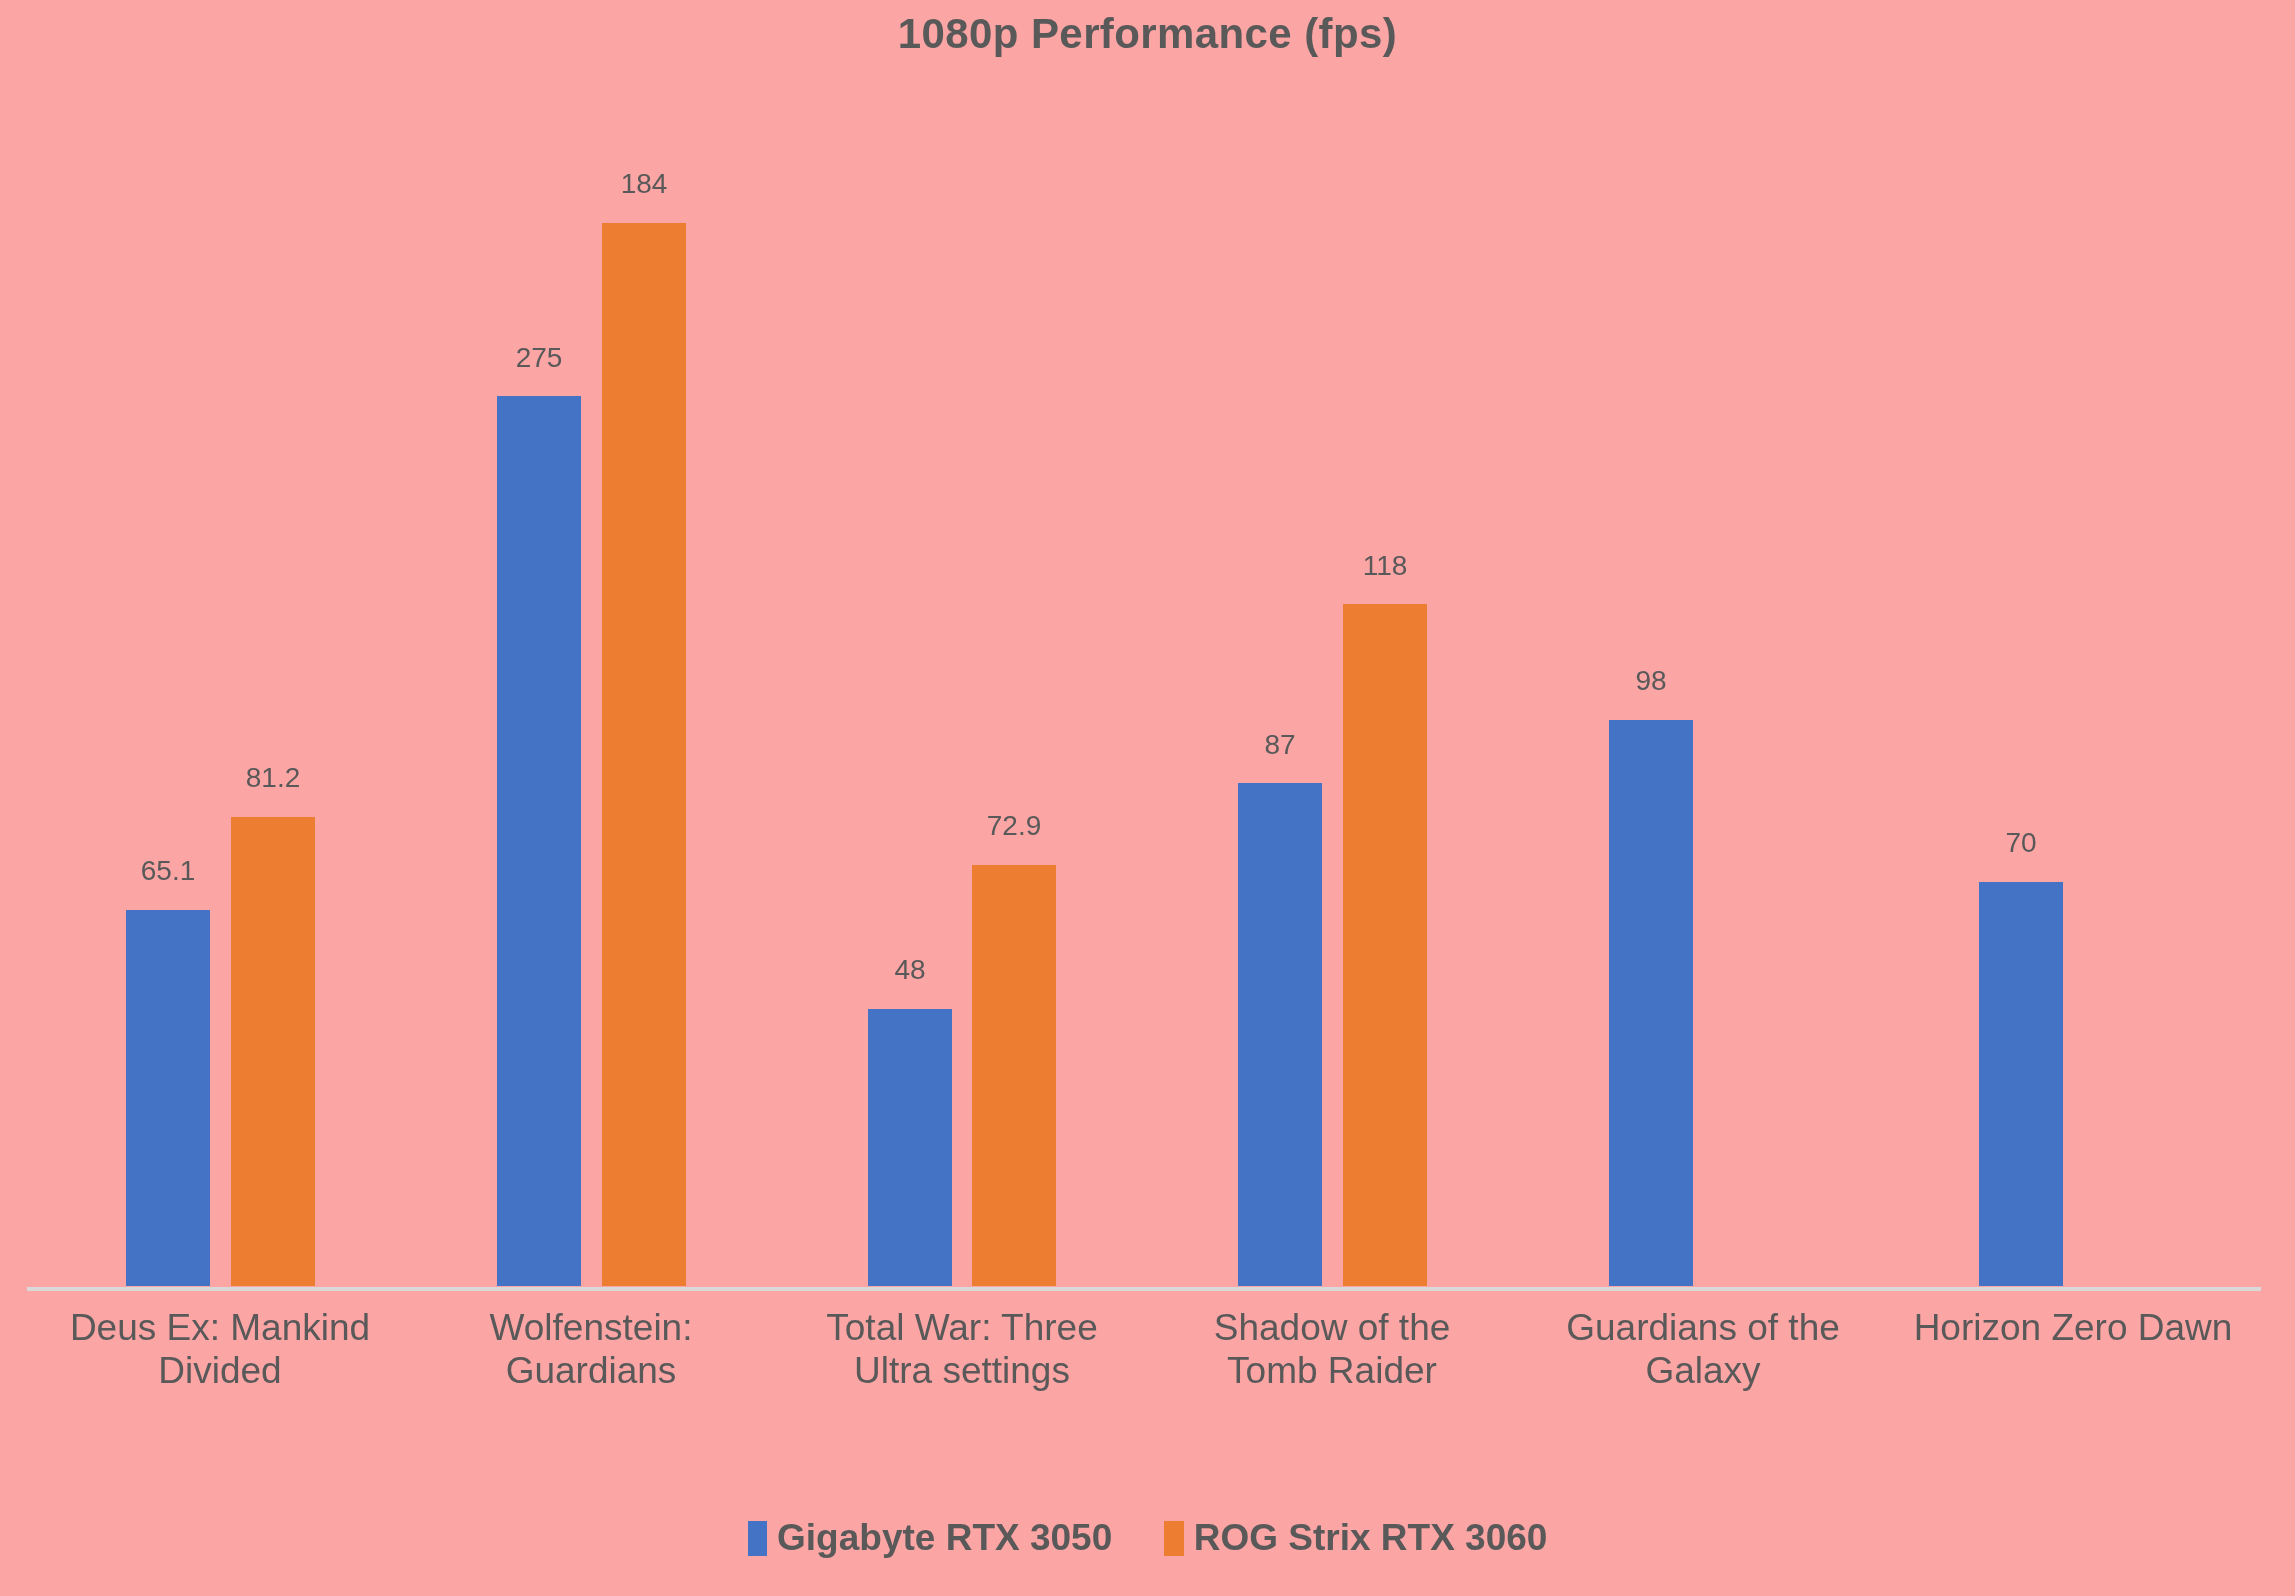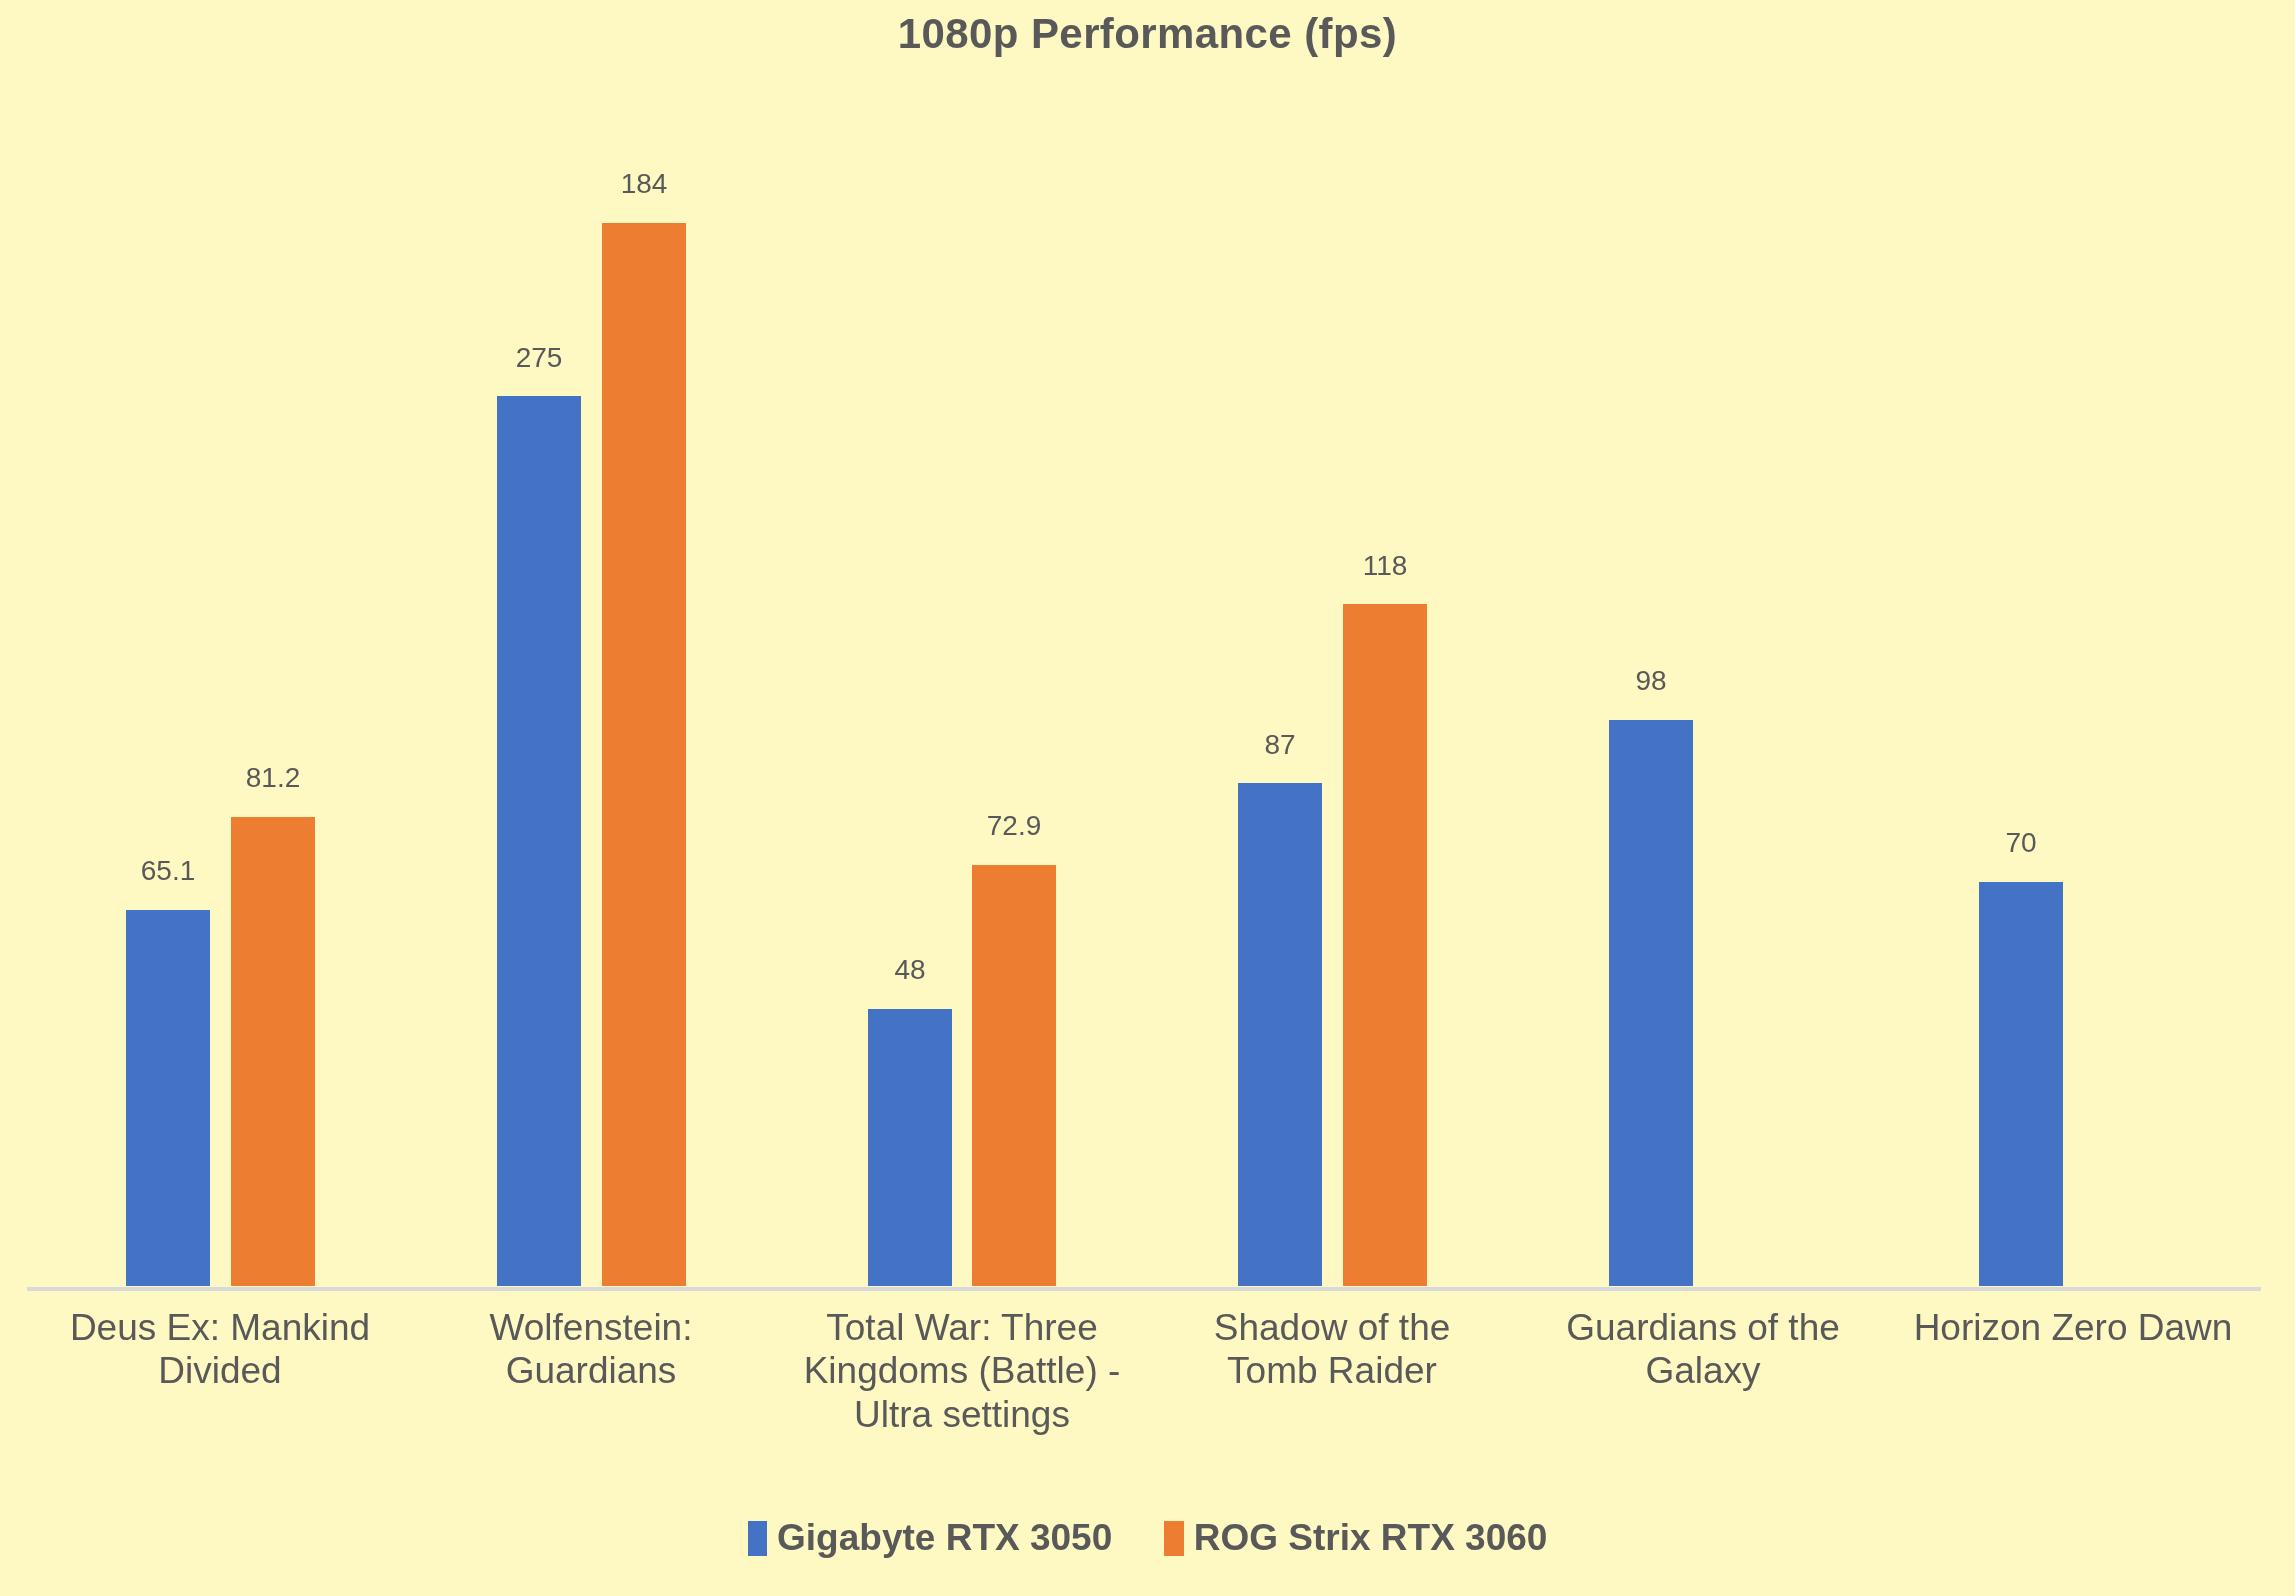--- a/index.html
+++ b/index.html
@@ -7,21 +7,21 @@
     padding: 0;
     background: #ffffff;
   }
   body {
     font-family: "Liberation Sans", sans-serif;
   }
   #chart-root {
     position: relative;
     width: 2295px;
     height: 1597px;
-    background: #fef9c3;
+    background: #fca5a5;
     overflow: hidden;
   }
 
   
   #chart-title {
     position: absolute;
     left: 0;
     top: 9.8px;
     width: 2295px;
     text-align: center;
@@ -149,21 +149,20 @@
   <div class="cat-label" style="left: 34px; width: 372px;">
         <div>Deus Ex: Mankind</div>
         <div>Divided</div>
       </div>
       <div class="cat-label" style="left: 405px; width: 372px;">
         <div>Wolfenstein:</div>
         <div>Guardians</div>
       </div>
       <div class="cat-label" style="left: 776px; width: 372px;">
         <div>Total War: Three</div>
-        <div>Kingdoms (Battle) -</div>
         <div>Ultra settings</div>
       </div>
       <div class="cat-label" style="left: 1146px; width: 372px;">
         <div>Shadow of the</div>
         <div>Tomb Raider</div>
       </div>
       <div class="cat-label" style="left: 1517px; width: 372px;">
         <div>Guardians of the</div>
         <div>Galaxy</div>
       </div>

